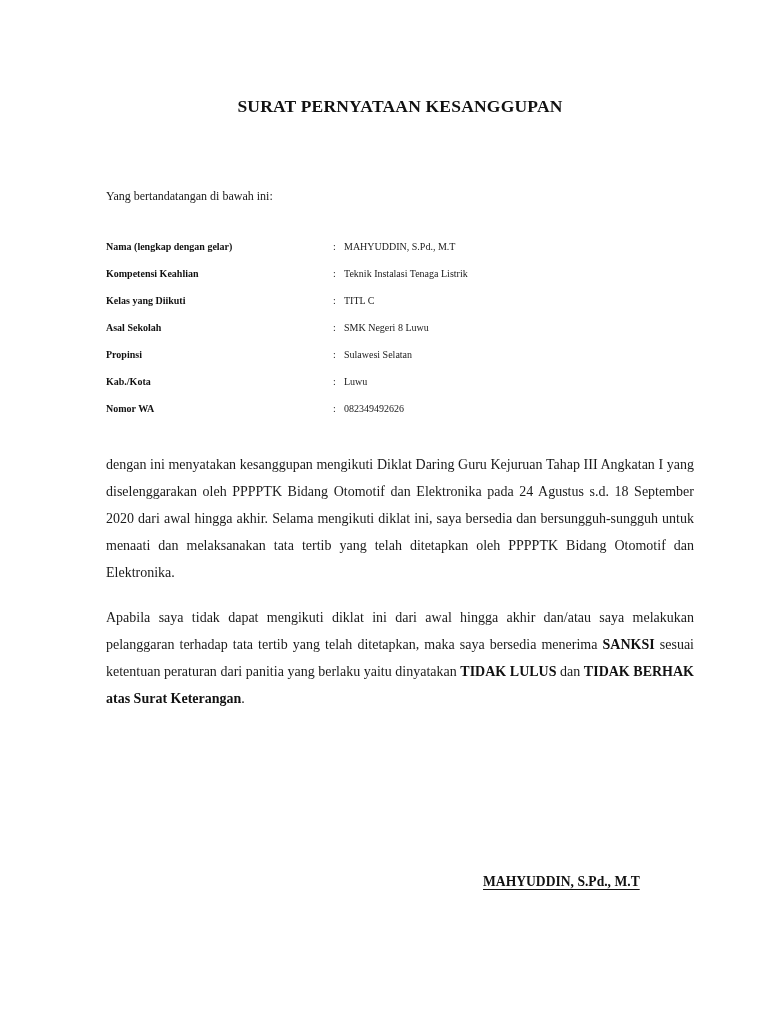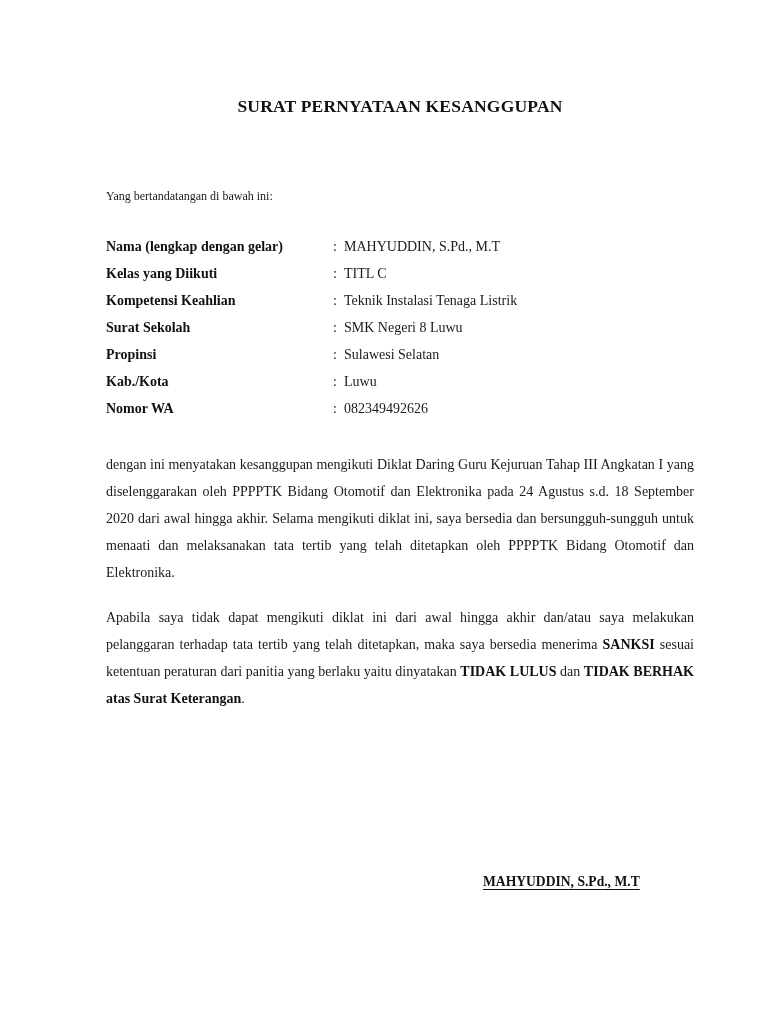--- a/index.html
+++ b/index.html
@@ -52,21 +52,21 @@
   
   .fields {
     margin-top: 30px;
     border-collapse: collapse;
     width: 100%;
   }
   .fields tr { height: 27px; }
   .fields td {
     padding: 0;
     vertical-align: baseline;
-    font-size: 14px;
+    font-size: 10px;
     line-height: 27px;
     white-space: nowrap;
   }
   .field-label {
     width: 227px;
     font-weight: bold;
     color: #111111;
   }
   .field-colon {
     width: 11px;
@@ -127,31 +127,31 @@
     <div class="intro-line">Yang bertandatangan di bawah ini:</div>
 
     <table class="fields">
       <tbody>
         <tr>
           <td class="field-label">Nama (lengkap dengan gelar)</td>
           <td class="field-colon">:</td>
           <td class="field-value">MAHYUDDIN, S.Pd., M.T</td>
         </tr>
         <tr>
+          <td class="field-label">Kompetensi Keahlian</td>
+          <td class="field-colon">:</td>
+          <td class="field-value">Teknik Instalasi Tenaga Listrik</td>
+        </tr>
+        <tr>
           <td class="field-label">Kelas yang Diikuti</td>
           <td class="field-colon">:</td>
           <td class="field-value">TITL C</td>
         </tr>
         <tr>
-          <td class="field-label">Kompetensi Keahlian</td>
-          <td class="field-colon">:</td>
-          <td class="field-value">Teknik Instalasi Tenaga Listrik</td>
-        </tr>
-        <tr>
-          <td class="field-label">Surat Sekolah</td>
+          <td class="field-label">Asal Sekolah</td>
           <td class="field-colon">:</td>
           <td class="field-value">SMK Negeri 8 Luwu</td>
         </tr>
         <tr>
           <td class="field-label">Propinsi</td>
           <td class="field-colon">:</td>
           <td class="field-value">Sulawesi Selatan</td>
         </tr>
         <tr>
           <td class="field-label">Kab./Kota</td>

